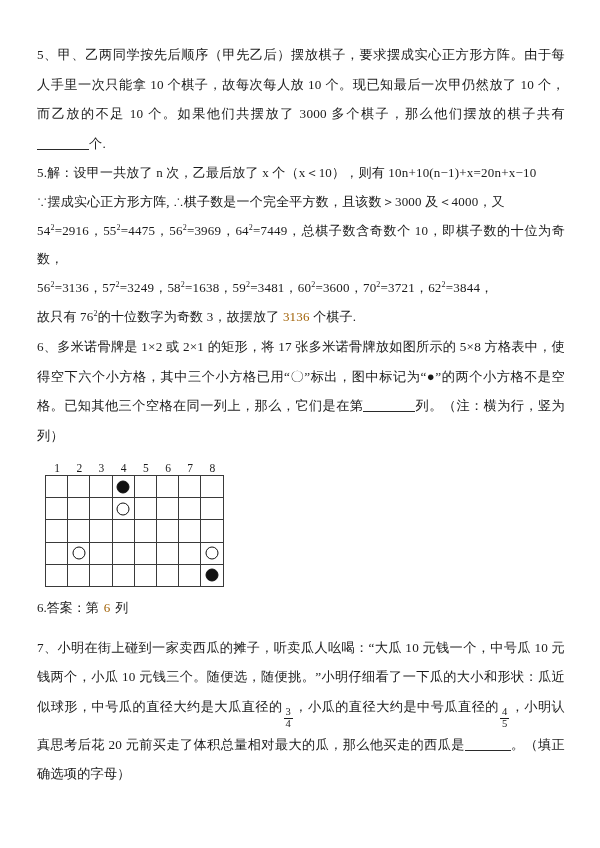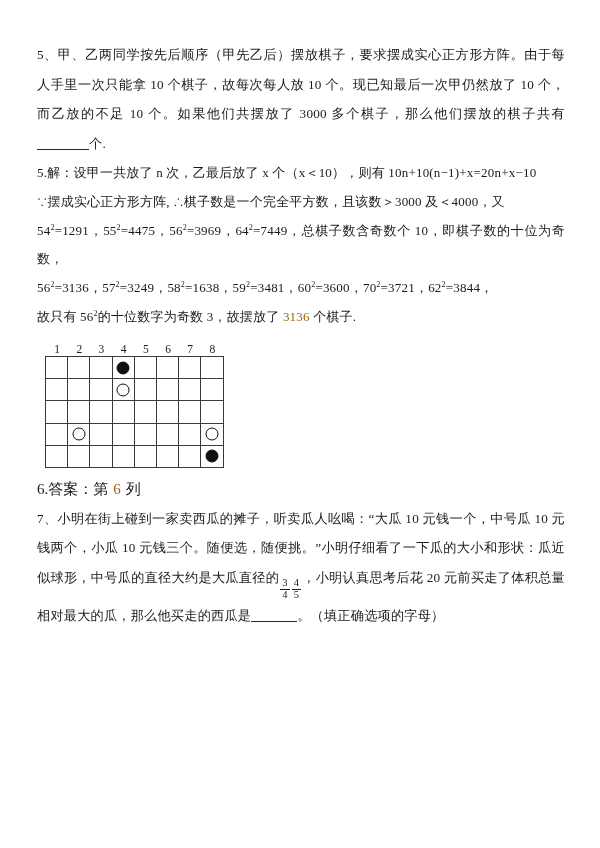--- a/index.html
+++ b/index.html
@@ -117,43 +117,44 @@
   }
   .cell .marker.filled {
     background: #111111;
     border: 1px solid #111111;
   }
   .cell .marker.open {
     background: #ffffff;
     border: 1.6px solid #111111;
   }
   .answer-line {
-    font-size: 15px;
+    font-size: 13px;
     line-height: 26px;
-    margin: 8px 0 2px 0;
+    margin: 8px 0 12px 0;
   }
 </style>
 </head>
 <body>
 
 <div class="page">
   <div class="content">
 
     <p class="para"><span>5、</span><span>甲、乙两同学按先后顺序（甲先乙后）摆放棋子，要求摆成实心正方形方阵。由于每人手里一次只能拿 10 个棋子，故每次每人放 10 个。现已知最后一次甲仍然放了 10 个，而乙放的不足 10 个。如果他们共摆放了 3000 多个棋子，那么他们摆放的棋子共有</span><span class="blank"></span><span>个.</span></p>
 
     <p class="para soln">5.解：设甲一共放了 n 次，乙最后放了 x 个（x＜10），则有 10n+10(n−1)+x=20n+x−10</p>
 
     <p class="para soln">∵摆成实心正方形方阵, ∴棋子数是一个完全平方数，且该数＞3000  及＜4000，又</p>
 
-    <p class="para soln"><span>54</span><sup>2</sup><span>=1291，</span><span>55</span><sup>2</sup><span>=4475，</span><span>56</span><sup>2</sup><span>=3969，</span><span>64</span><sup>2</sup><span>=7449，</span><span>总棋子数含奇数个 10，即棋子数的十位为奇数，</span></p>
+    <p class="para soln"><span>54</span><sup>2</sup><span>=2916，</span><span>55</span><sup>2</sup><span>=4475，</span><span>56</span><sup>2</sup><span>=3969，</span><span>64</span><sup>2</sup><span>=7449，</span><span>总棋子数含奇数个 10，即棋子数的十位为奇数，</span></p>
 
     <p class="para soln"><span>56</span><sup>2</sup><span>=3136，</span><span>57</span><sup>2</sup><span>=3249，</span><span>58</span><sup>2</sup><span>=1638，</span><span>59</span><sup>2</sup><span>=3481，</span><span>60</span><sup>2</sup><span>=3600，</span><span>70</span><sup>2</sup><span>=3721，</span><span>62</span><sup>2</sup><span>=3844，</span></p>
 
-    <p class="para soln"><span>故只有 56</span><sup>2</sup><span>的十位数字为奇数 3，故摆放了 </span><span class="red">3136</span><span> 个棋子.</span></p>
-
+    <p class="para soln"><span>故只有 76</span><sup>2</sup><span>的十位数字为奇数 3，故摆放了 </span><span class="red">3136</span><span> 个棋子.</span></p>
+
+    <p class="para"><span>6、</span><span>多米诺骨牌是 1×2 或 2×1 的矩形，将 17 张多米诺骨牌放如图所示的 5×8 方格表中，使得空下六个小方格，其中三个小方格已用“〇”标出，图中标记为“●”的两个小方格不是空格。已知其他三个空格在同一列上，那么，它们是在第</span><span class="blank"></span><span>列。（注：横为行，竖为列）</span></p>
 
     <div class="figure">
       <div class="colnums">
         <div>1</div>
         <div>2</div>
         <div>3</div>
         <div>4</div>
         <div>5</div>
         <div>6</div>
         <div>7</div>
@@ -211,19 +212,19 @@
             <span class="marker filled"></span>
           </div>
         </div>
     </div>
 
     <p class="answer-line"><span>6.答案：第</span><span class="gap"></span><span class="red">6</span><span class="gap"></span><span>列</span></p>
 
     <p class="para"><span>7、</span><span>小明在街上碰到一家卖西瓜的摊子，听卖瓜人吆喝：“大瓜 10 元钱一个，中号瓜 10 元钱两个，小瓜 10 元钱三个。随便选，随便挑。”小明仔细看了一下瓜的大小和形状：瓜近似球形，中号瓜的直径大约是大瓜直径的</span><span class="frac">
           <span class="num">3</span>
           <span class="den">4</span>
-        </span><span class="frac">
+        </span><span>，小瓜的直径大约是中号瓜直径的</span><span class="frac">
           <span class="num">4</span>
           <span class="den">5</span>
         </span><span>，小明认真思考后花 20 元前买走了体积总量相对最大的瓜，那么他买走的西瓜是</span><span class="blank short"></span><span>。（填正确选项的字母）</span></p>
 
   </div>
 </div>
 
 </body></html>

